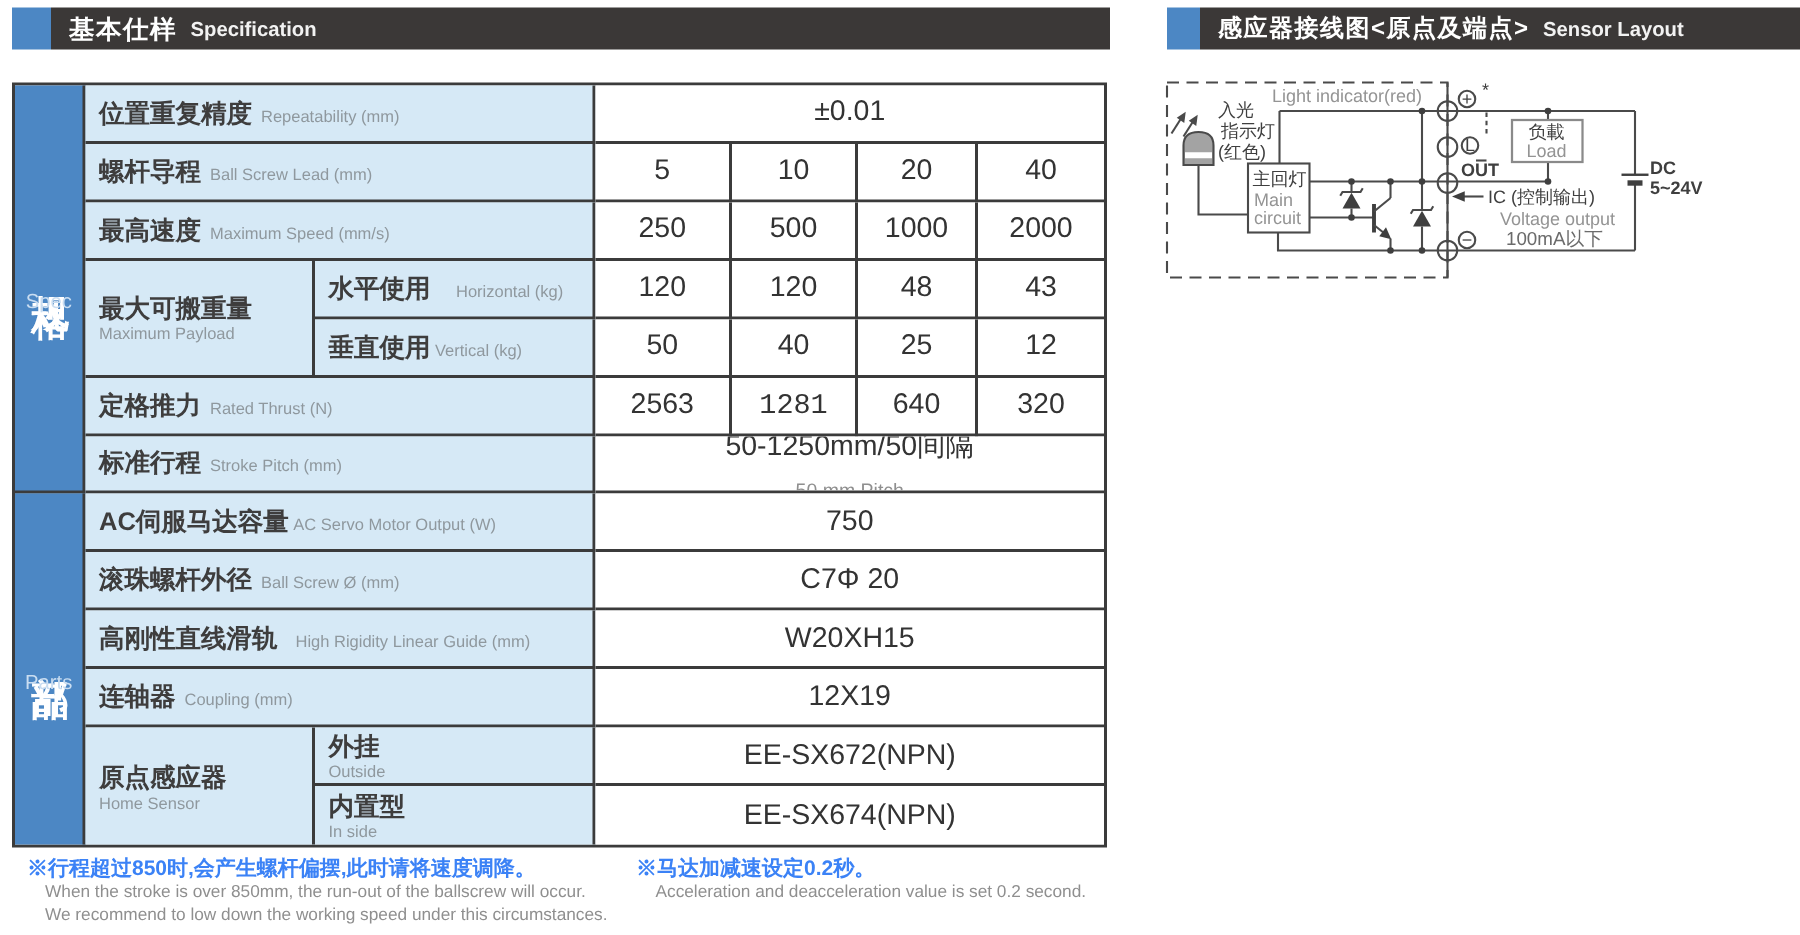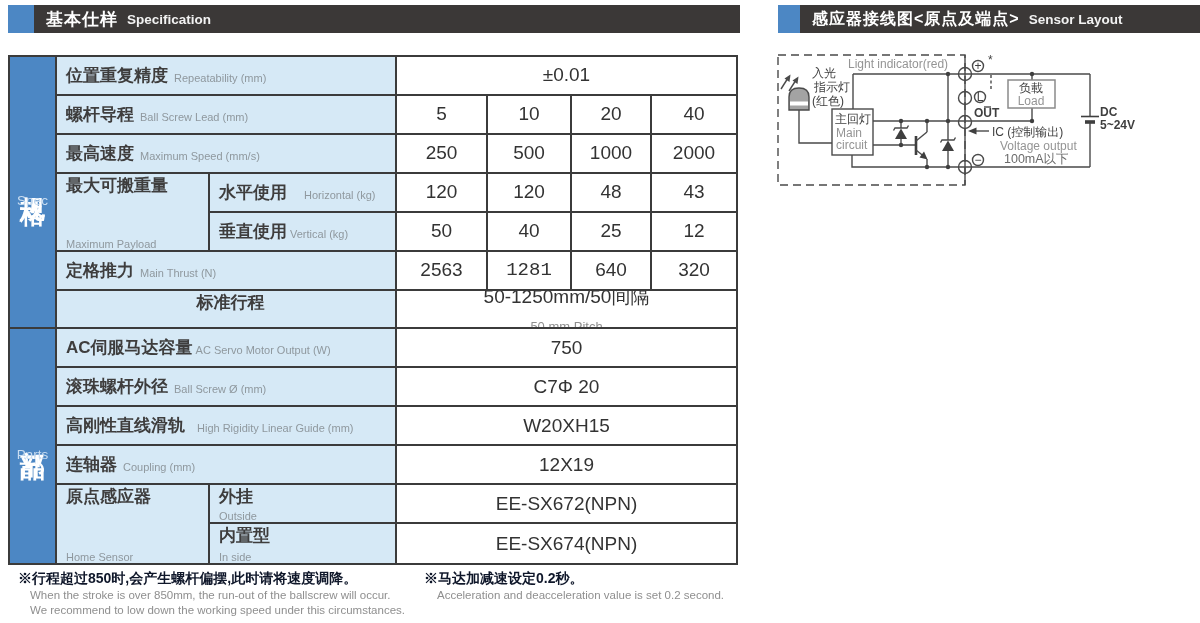--- a/index.html
+++ b/index.html
@@ -21,27 +21,27 @@
         display:flex;align-items:center;overflow:hidden;}
   .no-br{border-right:none;}
   .no-bb{border-bottom:none;}
   .band{background:#4c87c4;flex-direction:column;justify-content:center;gap:2px;}
   .band .bzh{writing-mode:vertical-rl;text-orientation:upright;color:#fff;font-size:25px;
              font-weight:700;letter-spacing:5px;line-height:1;}
   .band .ben{color:#c9ddf1;font-size:13.5px;margin-top:4px;}
   .lbl{background:#d6e9f6;padding-left:9px;gap:6px;}
   .lbl .zh{font-size:17px;color:#3e3d3d;font-weight:600;white-space:nowrap;}
   .lbl .en{font-size:11px;color:#8f989e;white-space:nowrap;margin-top:5px;}
-  .stack{flex-direction:column;align-items:flex-start;justify-content:space-between;gap:0;}
+  .stack{flex-direction:column;align-items:flex-start;justify-content:center;gap:0;}
   .stack .en{margin-top:0;line-height:1.1;}
   .val{background:#fff;justify-content:center;font-size:19px;color:#333;gap:5px;}
   .val .unit-note{font-size:13px;color:#8f8f8f;margin-top:4px;}
   
   .note{position:absolute;white-space:nowrap;}
-  .note-zh{font-size:14px;font-weight:700;color:#0f172a;}
+  .note-zh{font-size:14px;font-weight:700;color:#3b82f6;}
   .note-en{font-size:11.5px;color:#8f8f8f;}
   
   .diagram{position:absolute;left:770px;top:38px;}
   .dline{stroke:#4a4a4a;stroke-width:1.4;fill:none;}
   .dtext{fill:#3f3f3f;font-size:12px;font-family:"Liberation Sans",sans-serif;}
   .gtext{fill:#949494;font-size:12px;font-family:"Liberation Sans",sans-serif;}
   .dot{fill:#3f3f3f;}
 </style>
 </head>
 <body>
@@ -115,28 +115,28 @@
       <span class="zh">垂直使用</span>
       <span class="en">Vertical (kg)</span>
     </div>
     <div class="cell val" style="grid-area:5/5/6/6;">50</div>
     <div class="cell val" style="grid-area:5/6/6/7;">40</div>
     <div class="cell val" style="grid-area:5/7/6/8;">25</div>
     <div class="cell val no-br" style="grid-area:5/8/6/9;">12</div>
 
     <div class="cell lbl" style="grid-area:6/2/7/5;">
       <span class="zh">定格推力</span>
-      <span class="en">Main Thrust (N)</span>
+      <span class="en">Rated Thrust (N)</span>
     </div>
     <div class="cell val" style="grid-area:6/5/7/6;">2563</div>
     <div class="cell val" style="grid-area:6/6/7/7;font-family:Liberation Mono, monospace;">1281</div>
     <div class="cell val" style="grid-area:6/7/7/8;">640</div>
     <div class="cell val no-br" style="grid-area:6/8/7/9;">320</div>
 
-    <div class="cell lbl" style="grid-area:7/2/8/5;flex-direction:column;">
+    <div class="cell lbl" style="grid-area:7/2/8/5;">
       <span class="zh">标准行程</span>
       <span class="en">Stroke Pitch (mm)</span>
     </div>
     <div class="cell val no-br" style="grid-area:7/5/8/9;flex-direction:column;">
       <span>50-1250mm/50间隔</span>
       <span class="unit-note">50 mm Pitch</span>
     </div>
 
     <div class="cell lbl" style="grid-area:8/2/9/5;gap:3px;">
       <span class="zh">AC伺服马达容量</span>

